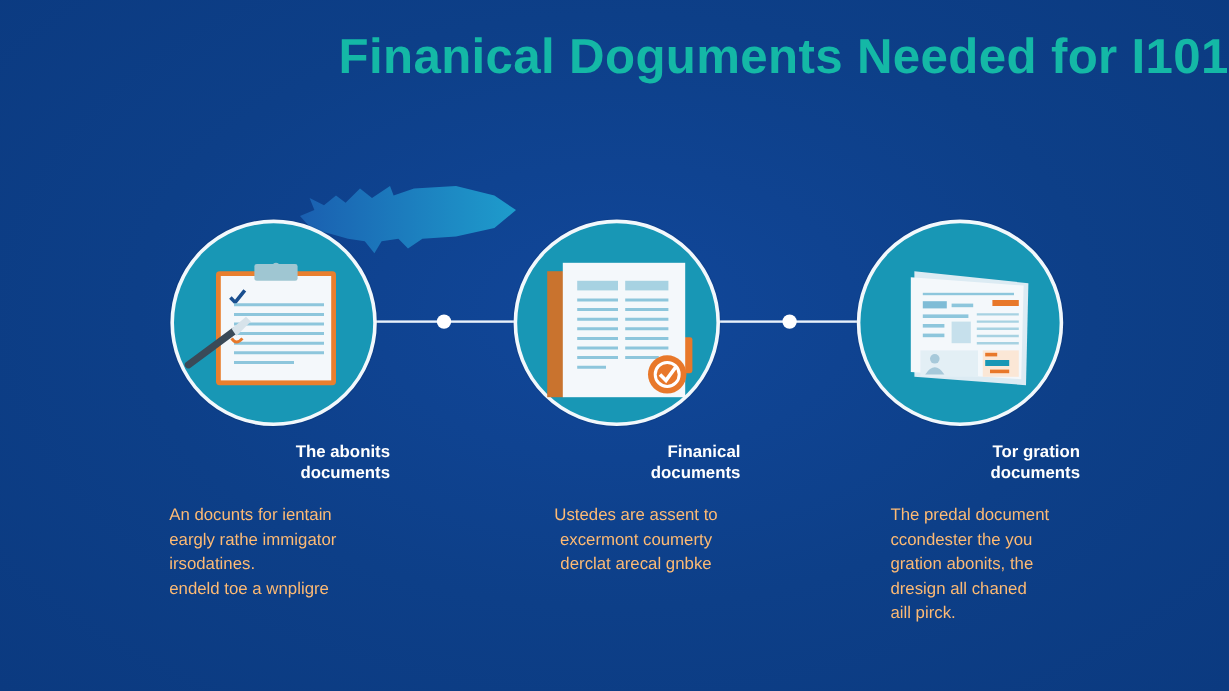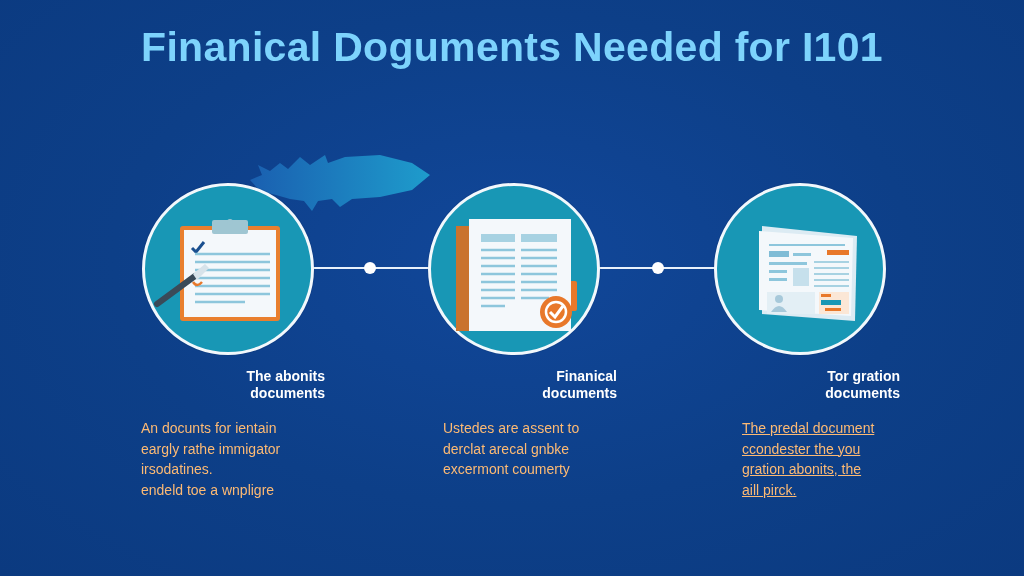--- a/index.html
+++ b/index.html
@@ -9,23 +9,23 @@
     font-family: "Liberation Sans", "DejaVu Sans", sans-serif;
     position: relative;
     color: #ffffff;
   }
   .bg-vignette {
     position: absolute; inset: 0;
     background: radial-gradient(ellipse at 50% 45%, #11479a 0%, #0d3f88 55%, #0b3a80 100%);
   }
   .title {
     position: absolute; left: 0; right: 0; top: 24px;
-    text-align: center;
+    text-align: right;
     font-size: 41px; font-weight: bold; letter-spacing: 0.3px;
-    color: #7dd3fc;
+    color: #14b8a6;
   }
   .fish {
     position: absolute; left: 240px; top: 135px; width: 195px; height: 80px;
   }
   .connector {
     position: absolute; top: 267px; height: 2px; background: #e8f1fb;
   }
   .dot {
     position: absolute; width: 12px; height: 12px; border-radius: 50%;
     background: #ffffff; top: 262px;
@@ -162,31 +162,32 @@
     <div>irsodatines.</div>
     <div>endeld toe a wnpligre</div>
   </div>
 </div>
 
 <div class="step" style="left:417px;">
   <div class="step-title">
     <div>Finanical</div>
     <div>documents</div>
   </div>
-  <div class="step-desc" style="padding-left:26px;">
+  <div class="step-desc" style="padding-left:26px;text-align:center;">
     <div>Ustedes are assent to</div>
+    <div>excermont coumerty</div>
     <div>derclat arecal gnbke</div>
-    <div>excermont coumerty</div>
   </div>
 </div>
 
 <div class="step" style="left:700px;">
   <div class="step-title">
     <div>Tor gration</div>
     <div>documents</div>
   </div>
-  <div class="step-desc" style="padding-left:42px;text-decoration:underline;">
+  <div class="step-desc" style="padding-left:42px;">
     <div>The predal document</div>
     <div>ccondester the you</div>
     <div>gration abonits, the</div>
+    <div>dresign all chaned</div>
     <div>aill pirck.</div>
   </div>
 </div>
 
 </body></html>

